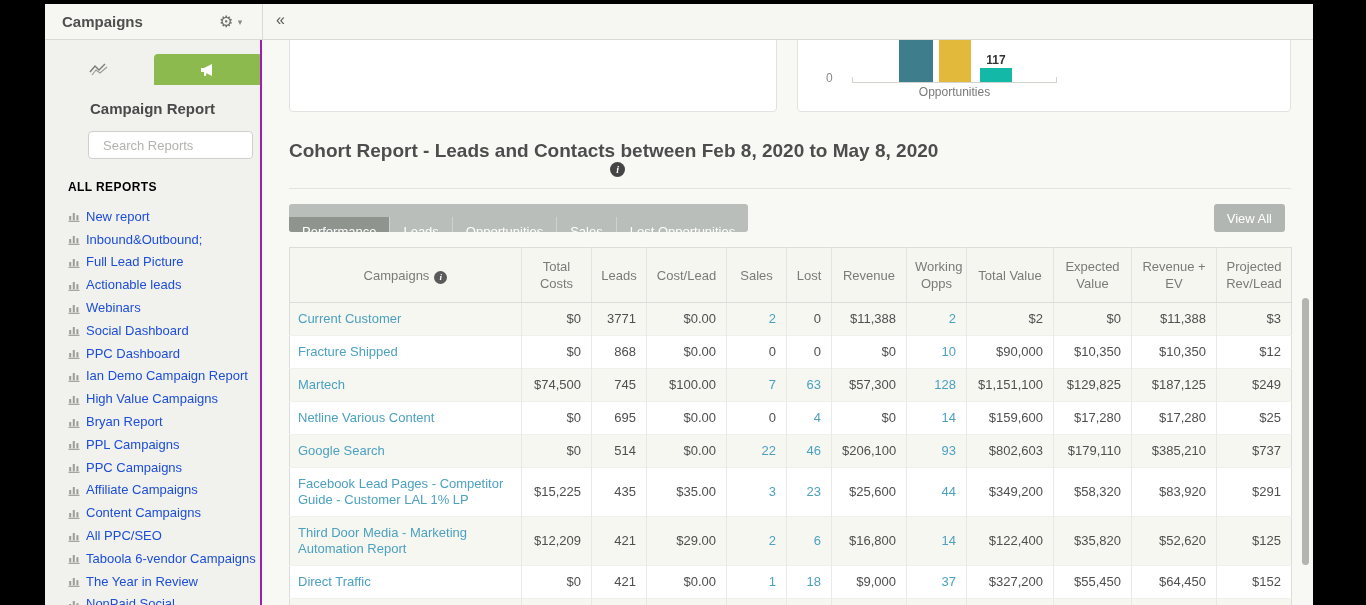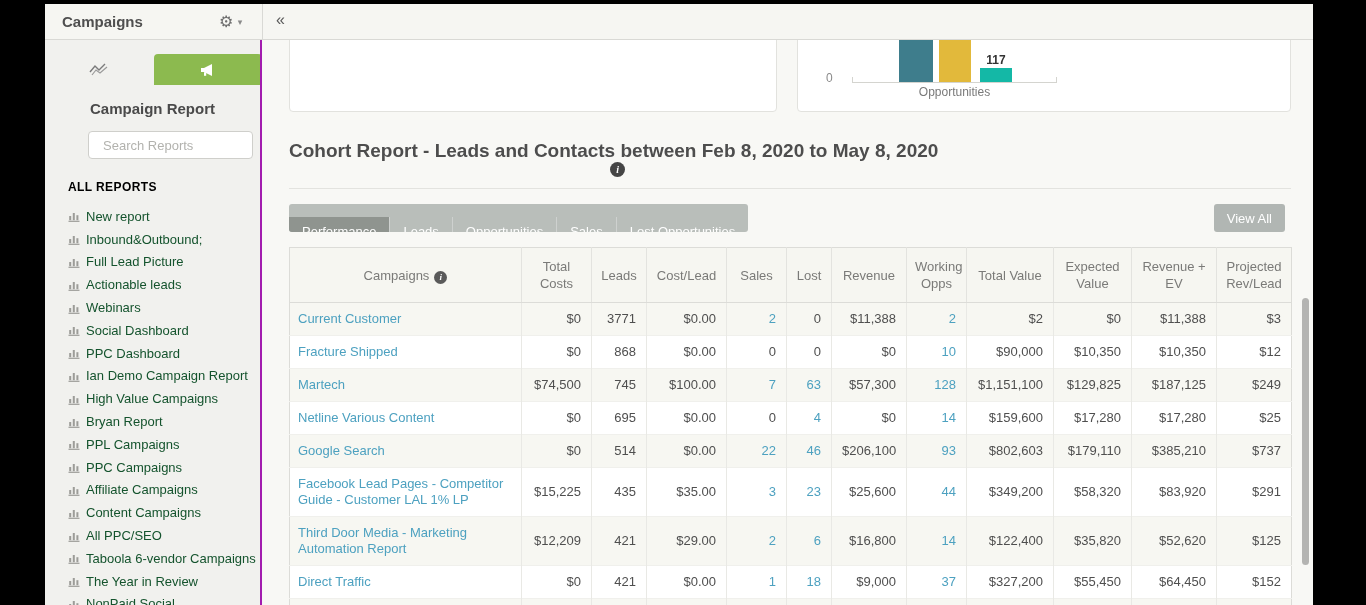--- a/index.html
+++ b/index.html
@@ -32,21 +32,21 @@
                  display:flex; align-items:center; padding:0 8px; }
   .search-wrap input { border:none; outline:none; flex:1; margin-left:6px;
                        font-size:13px; color:#555; background:transparent;
                        font-family:"Liberation Sans", sans-serif; }
   .search-wrap input::placeholder { color:#b2b2ae; }
   .side-section { position:absolute; left:23px; top:140px; font-size:12px;
                   font-weight:700; letter-spacing:.4px; color:#000000; }
   .report-list { position:absolute; left:23px; top:165px; right:6px; list-style:none; }
   .report-list li { height:22.8px; display:flex; align-items:center; cursor:pointer; }
   .report-list li .icon { margin-right:6px; display:inline-flex; }
-  .report-list li span.lbl { font-size:13px; color:#14532d; white-space:nowrap; }
+  .report-list li span.lbl { font-size:13px; color:#1d4ed8; white-space:nowrap; }
 
   
   .main { position:absolute; left:218px; top:36px; right:0; bottom:0;
           background:#f8f8f5; overflow:hidden; }
   .card { position:absolute; top:-22px; height:94px; background:#fff;
           border:1px solid #e2e2de; border-radius:4px; }
   .card.left  { left:26px;  width:488px; }
   .card.right { left:534px; width:494px; }
 
   

